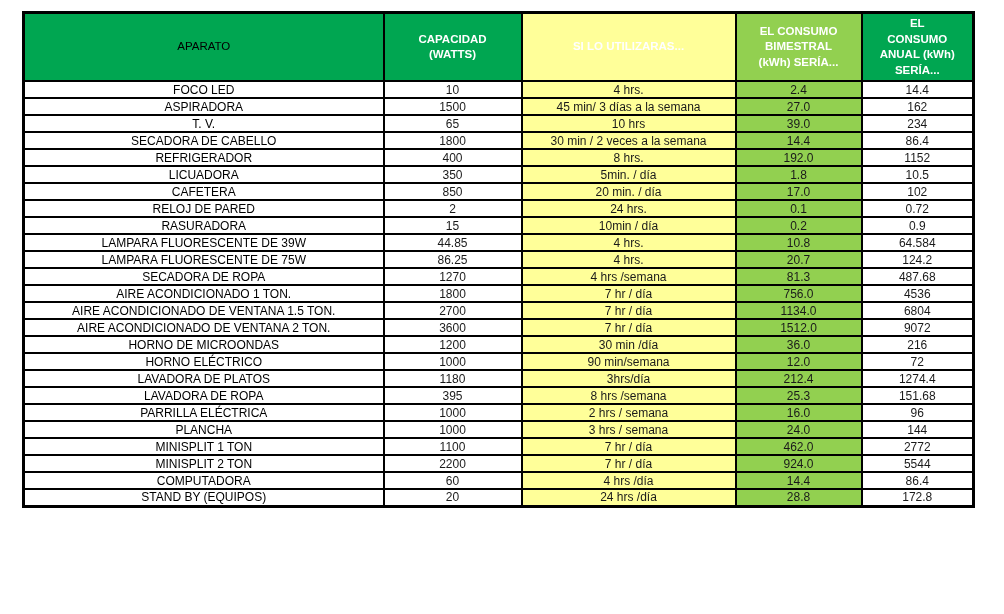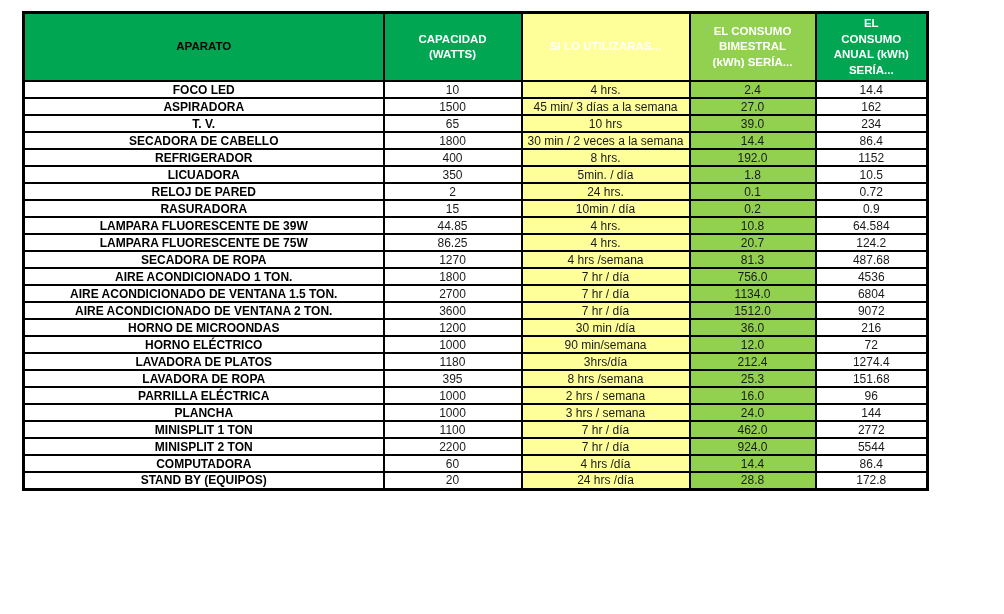--- a/index.html
+++ b/index.html
@@ -33,23 +33,23 @@
     height: 61px;
     padding: 2px 17px;
   }
   td {
     height: 17px;
     font-size: 12px;
     padding: 0 4px;
     color: #1a1a1a;
     white-space: nowrap;
   }
-  .col-aparato  { width: 360px; font-weight: bold; color: #000; }
+  .col-aparato  { width: 360px; font-weight: normal; color: #000; }
   .col-watts    { width: 138px; }
-  .col-uso      { width: 168px; background: var(--usage-yellow, #FFFF99); }
+  .col-uso      { width: 214px; background: var(--usage-yellow, #FFFF99); }
   .col-bimestral{ width: 126px; background: var(--consumption-green, #92D050); }
   .col-anual    { width: 112px; }
 </style>
 </head>
 <body>
 
 <div class="table-wrap">
   <table>
     <thead>
       <tr>
@@ -97,20 +97,27 @@
     <td class="col-anual">1152</td>
   </tr>
         <tr>
     <td class="col-aparato">LICUADORA</td>
     <td class="col-watts">350</td>
     <td class="col-uso">5min. / día</td>
     <td class="col-bimestral">1.8</td>
     <td class="col-anual">10.5</td>
   </tr>
         <tr>
+    <td class="col-aparato">CAFETERA</td>
+    <td class="col-watts">850</td>
+    <td class="col-uso">20 min. / día</td>
+    <td class="col-bimestral">17.0</td>
+    <td class="col-anual">102</td>
+  </tr>
+        <tr>
     <td class="col-aparato">RELOJ DE PARED</td>
     <td class="col-watts">2</td>
     <td class="col-uso">24 hrs.</td>
     <td class="col-bimestral">0.1</td>
     <td class="col-anual">0.72</td>
   </tr>
         <tr>
     <td class="col-aparato">RASURADORA</td>
     <td class="col-watts">15</td>
     <td class="col-uso">10min / día</td>

